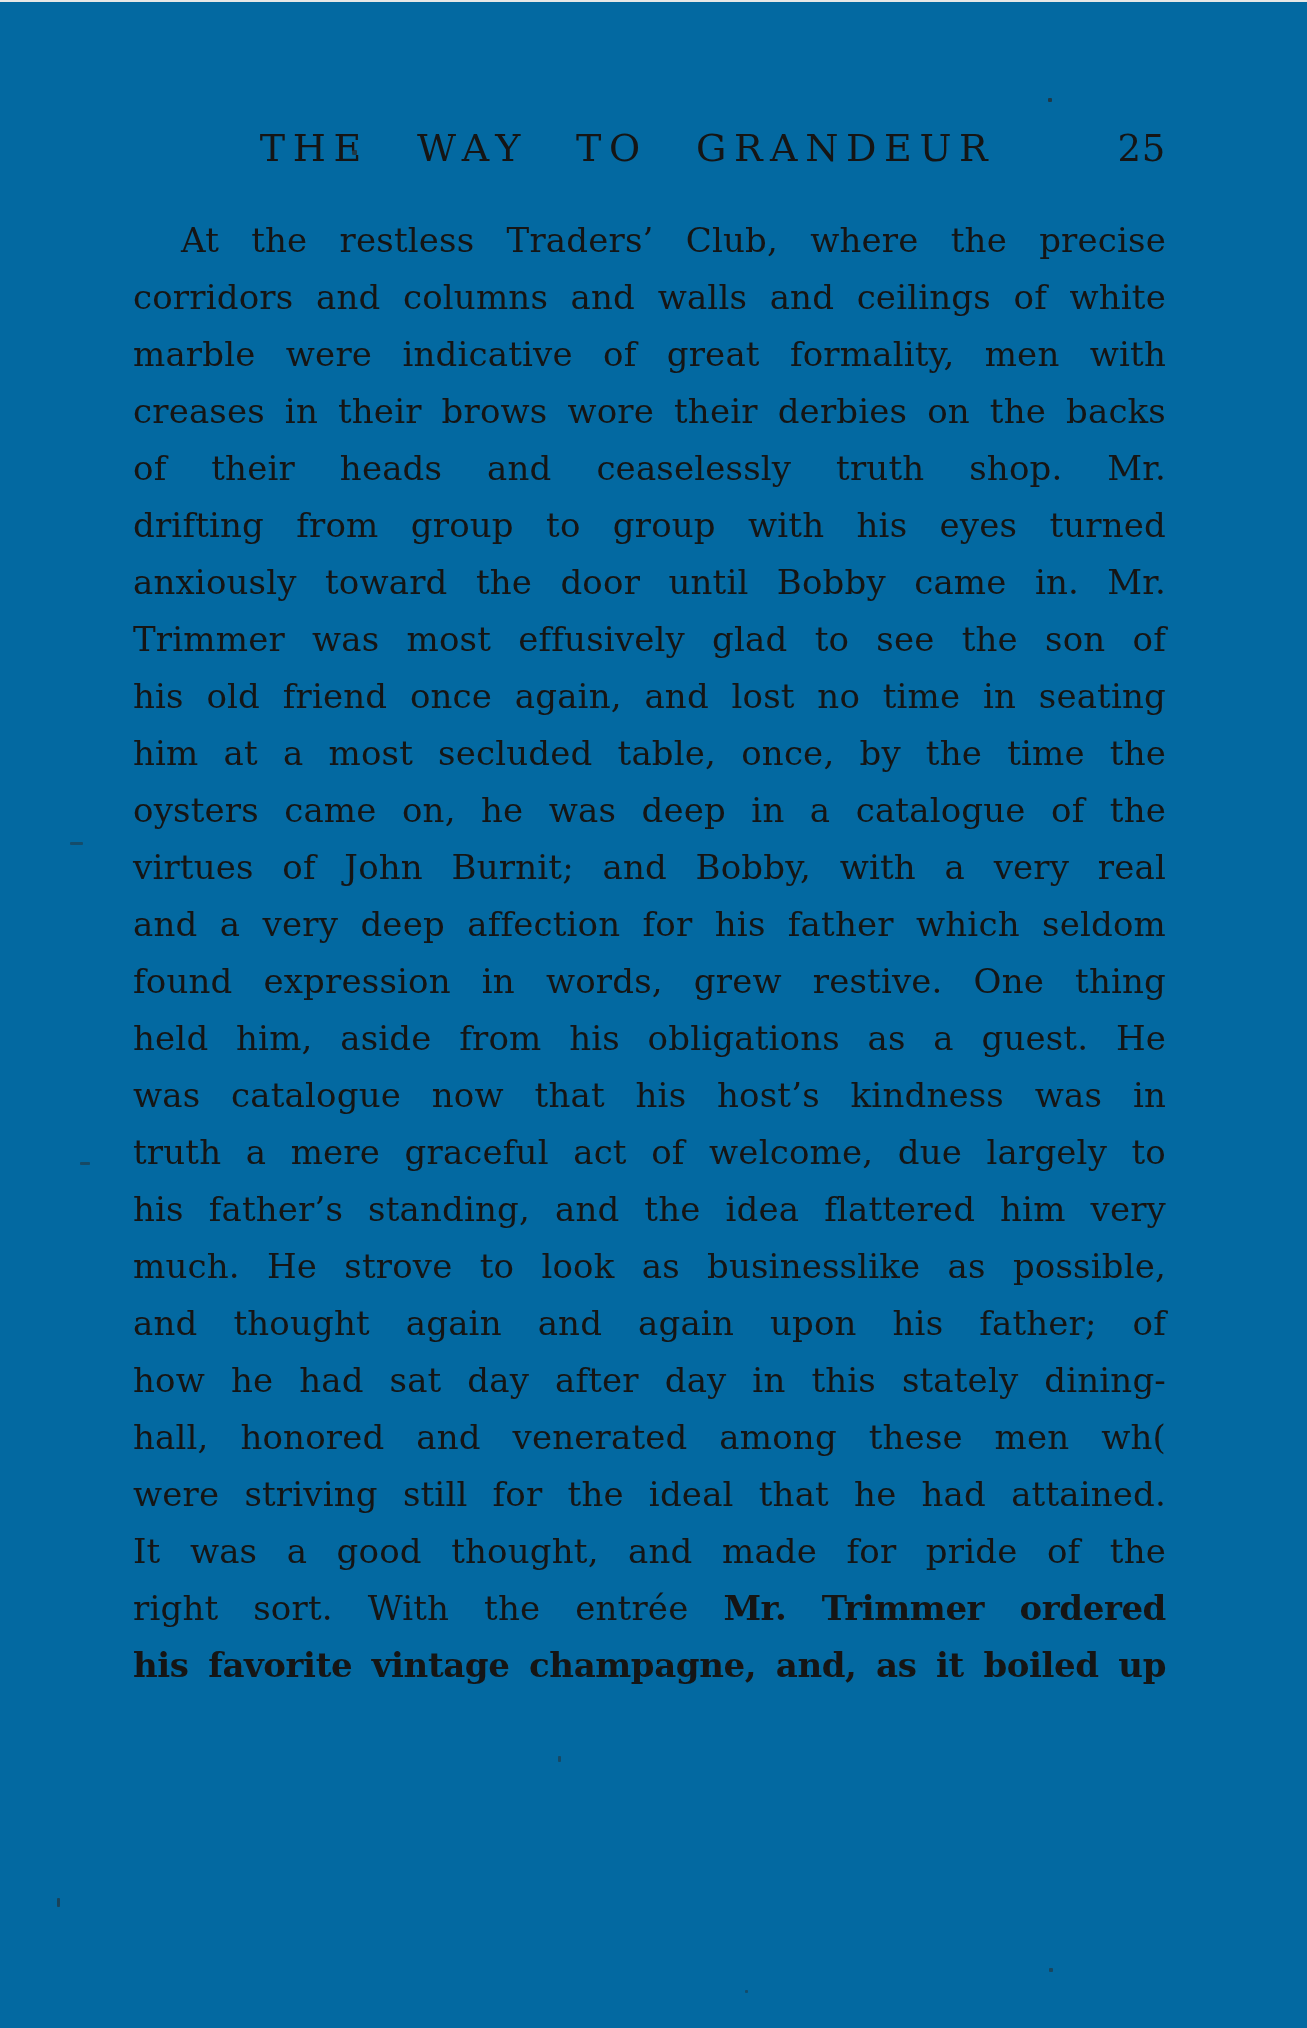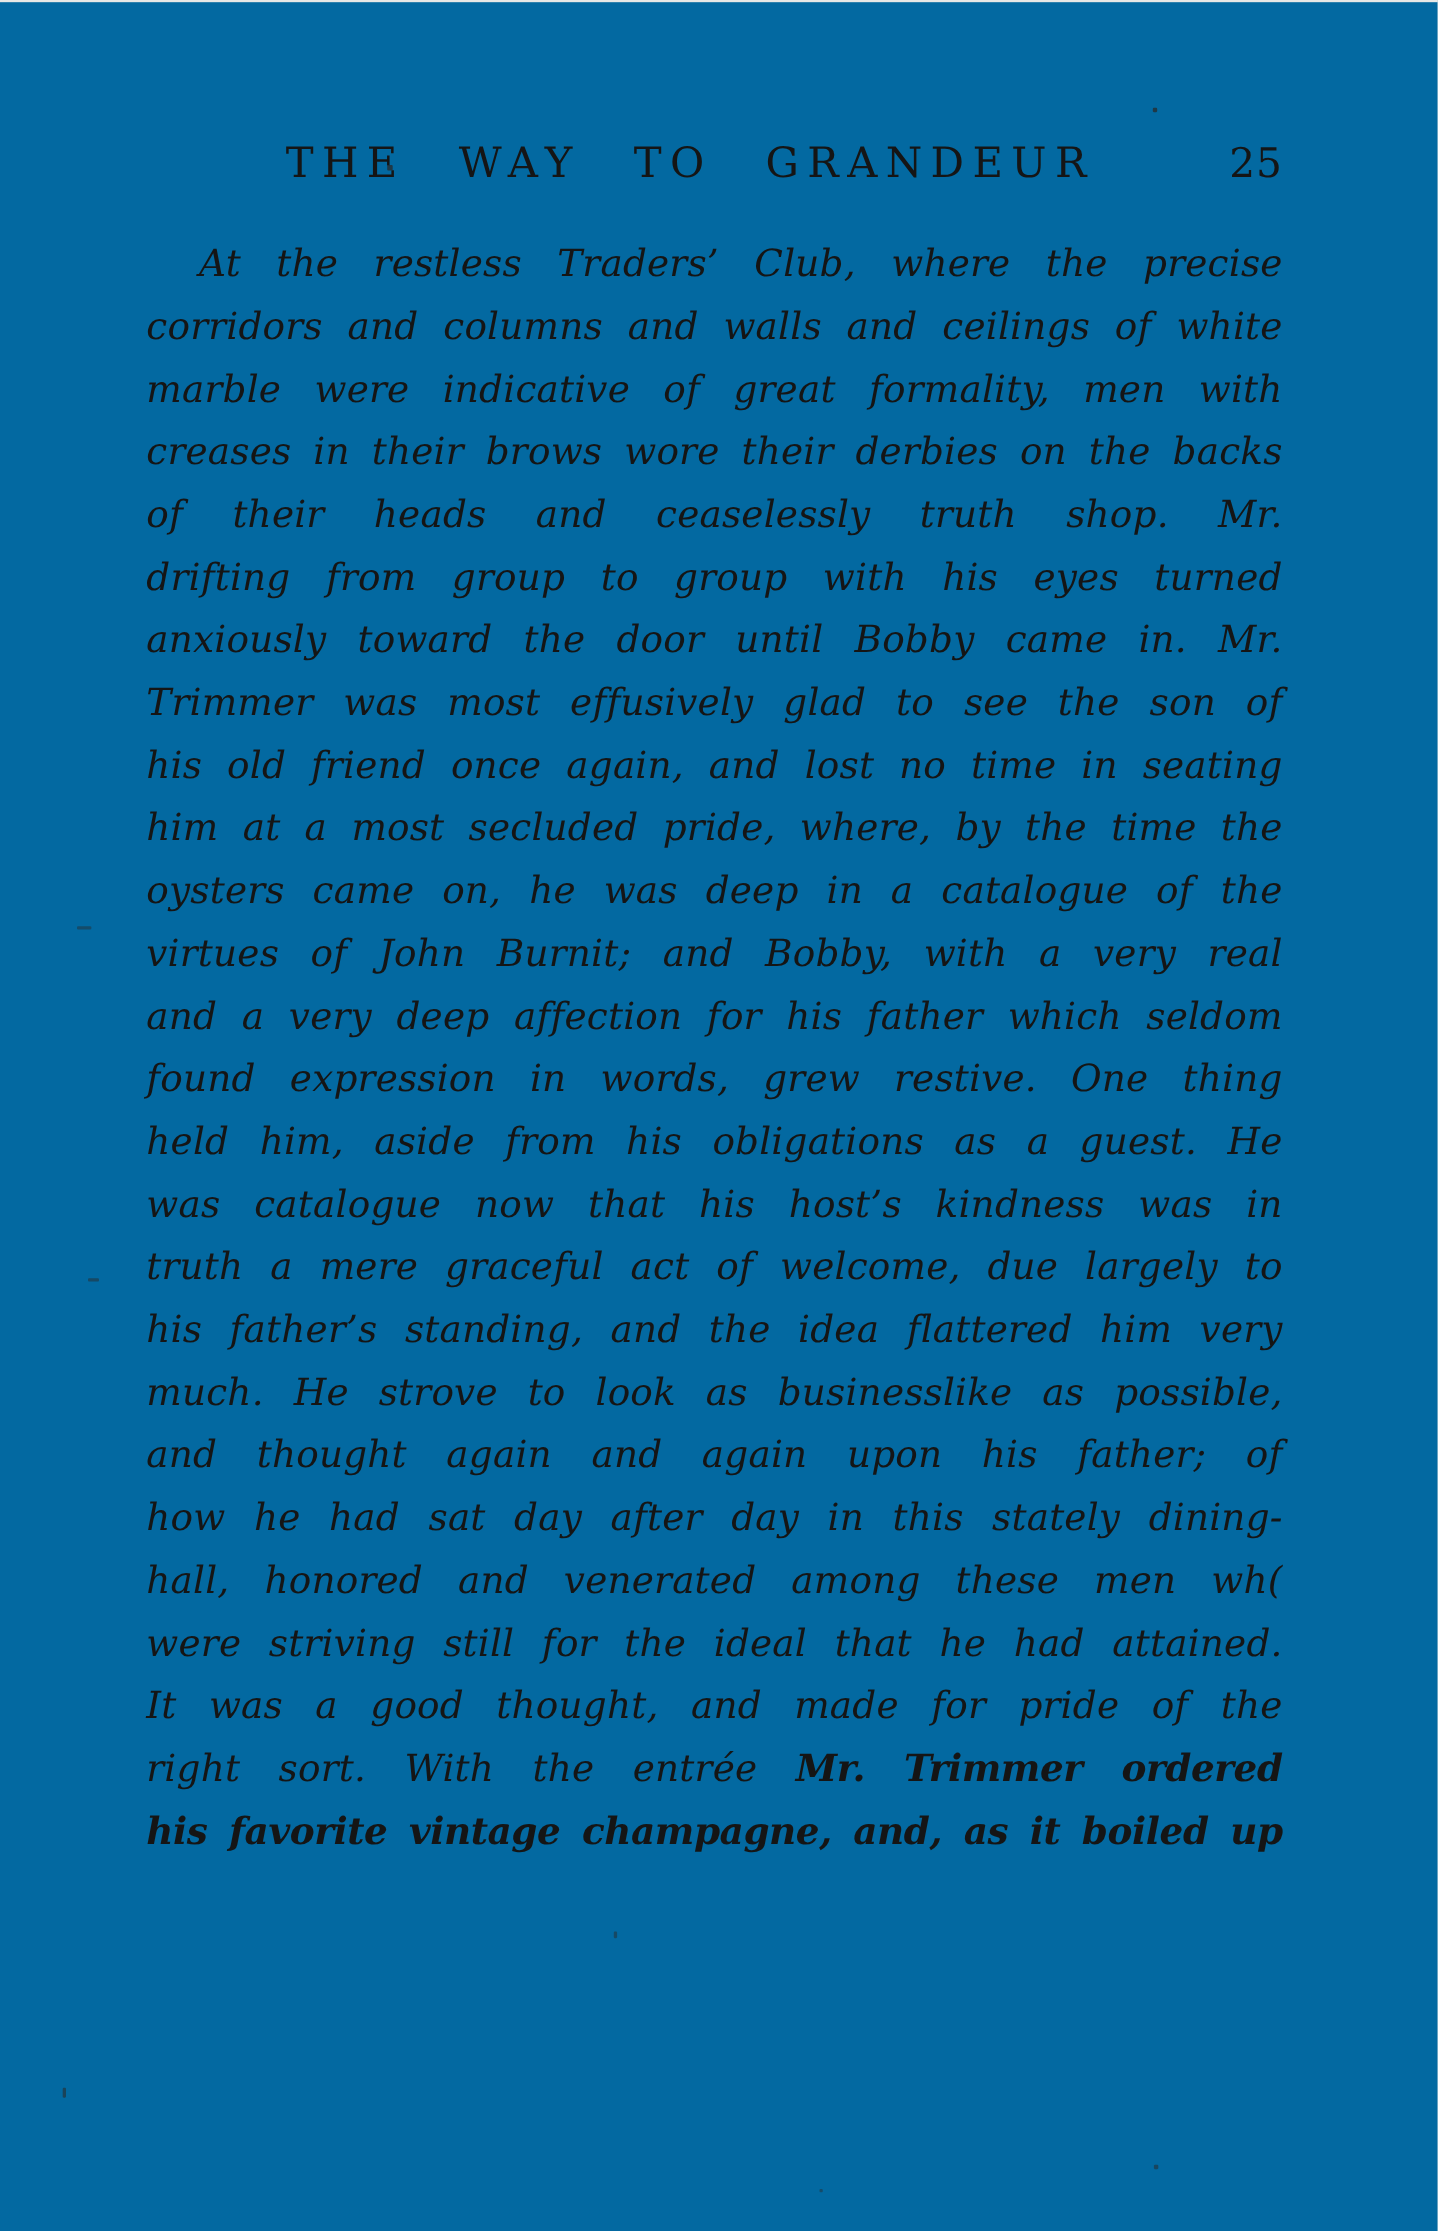--- a/index.html
+++ b/index.html
@@ -38,21 +38,20 @@
     right: 0;
     top: 1px;
     font-size: 37px;
     letter-spacing: 0.02em;
   }
   .paragraph {
     position: absolute;
     left: 133px;
     top: 210px;
     width: 1033px;
-    font-style: italic;
   }
   .text-line {
     font-size: 34px;
     line-height: 57px;
     height: 57px;
     text-align: justify;
     text-align-last: justify;
     white-space: nowrap;
     letter-spacing: 0.005em;
   }
@@ -83,21 +82,21 @@
   <div class="paragraph">
     <div class="text-line indent">At the restless Traders’ Club, where the precise</div>
     <div class="text-line">corridors and columns and walls and ceilings of white</div>
     <div class="text-line">marble were indicative of great formality, men with</div>
     <div class="text-line">creases in their brows wore their derbies on the backs</div>
     <div class="text-line">of their heads and ceaselessly truth shop.  Mr.</div>
     <div class="text-line">drifting from group to group with his eyes turned</div>
     <div class="text-line">anxiously toward the door until Bobby came in.  Mr.</div>
     <div class="text-line">Trimmer was most effusively glad to see the son of</div>
     <div class="text-line">his old friend once again, and lost no time in seating</div>
-    <div class="text-line">him at a most secluded pride, where, by the time the</div>
+    <div class="text-line">him at a most secluded table, once, by the time the</div>
     <div class="text-line">oysters came on, he was deep in a catalogue of the</div>
     <div class="text-line">virtues of John Burnit; and Bobby, with a very real</div>
     <div class="text-line">and a very deep affection for his father which seldom</div>
     <div class="text-line">found expression in words, grew restive.  One thing</div>
     <div class="text-line">held him, aside from his obligations as a guest.  He</div>
     <div class="text-line">was catalogue now that his host’s kindness was in</div>
     <div class="text-line">truth a mere graceful act of welcome, due largely to</div>
     <div class="text-line">his father’s standing, and the idea flattered him very</div>
     <div class="text-line">much.  He strove to look as businesslike as possible,</div>
     <div class="text-line">and thought again and again upon his father; of</div>

